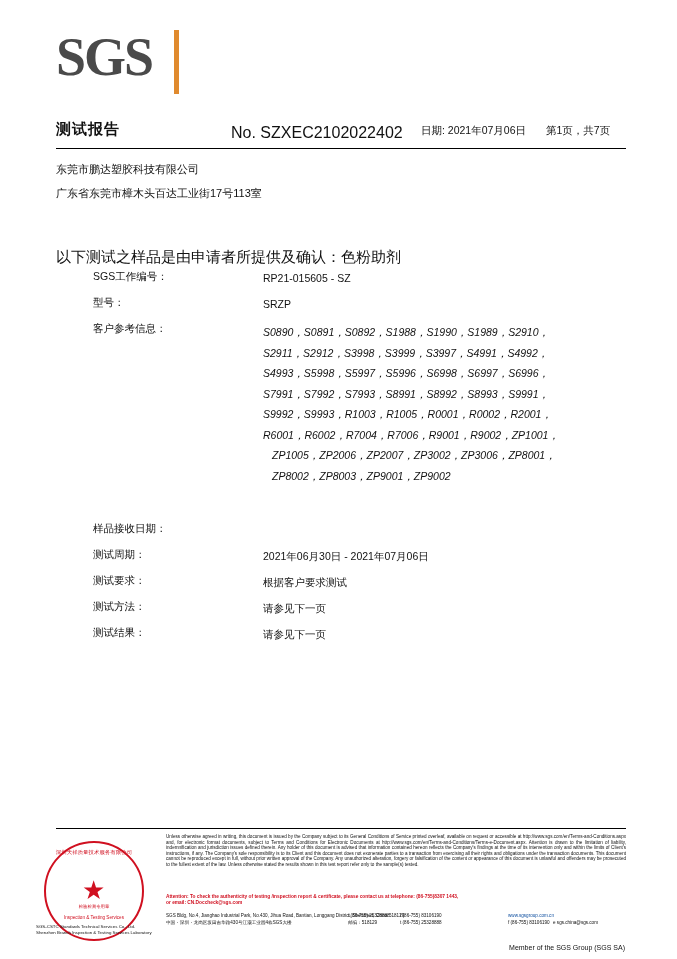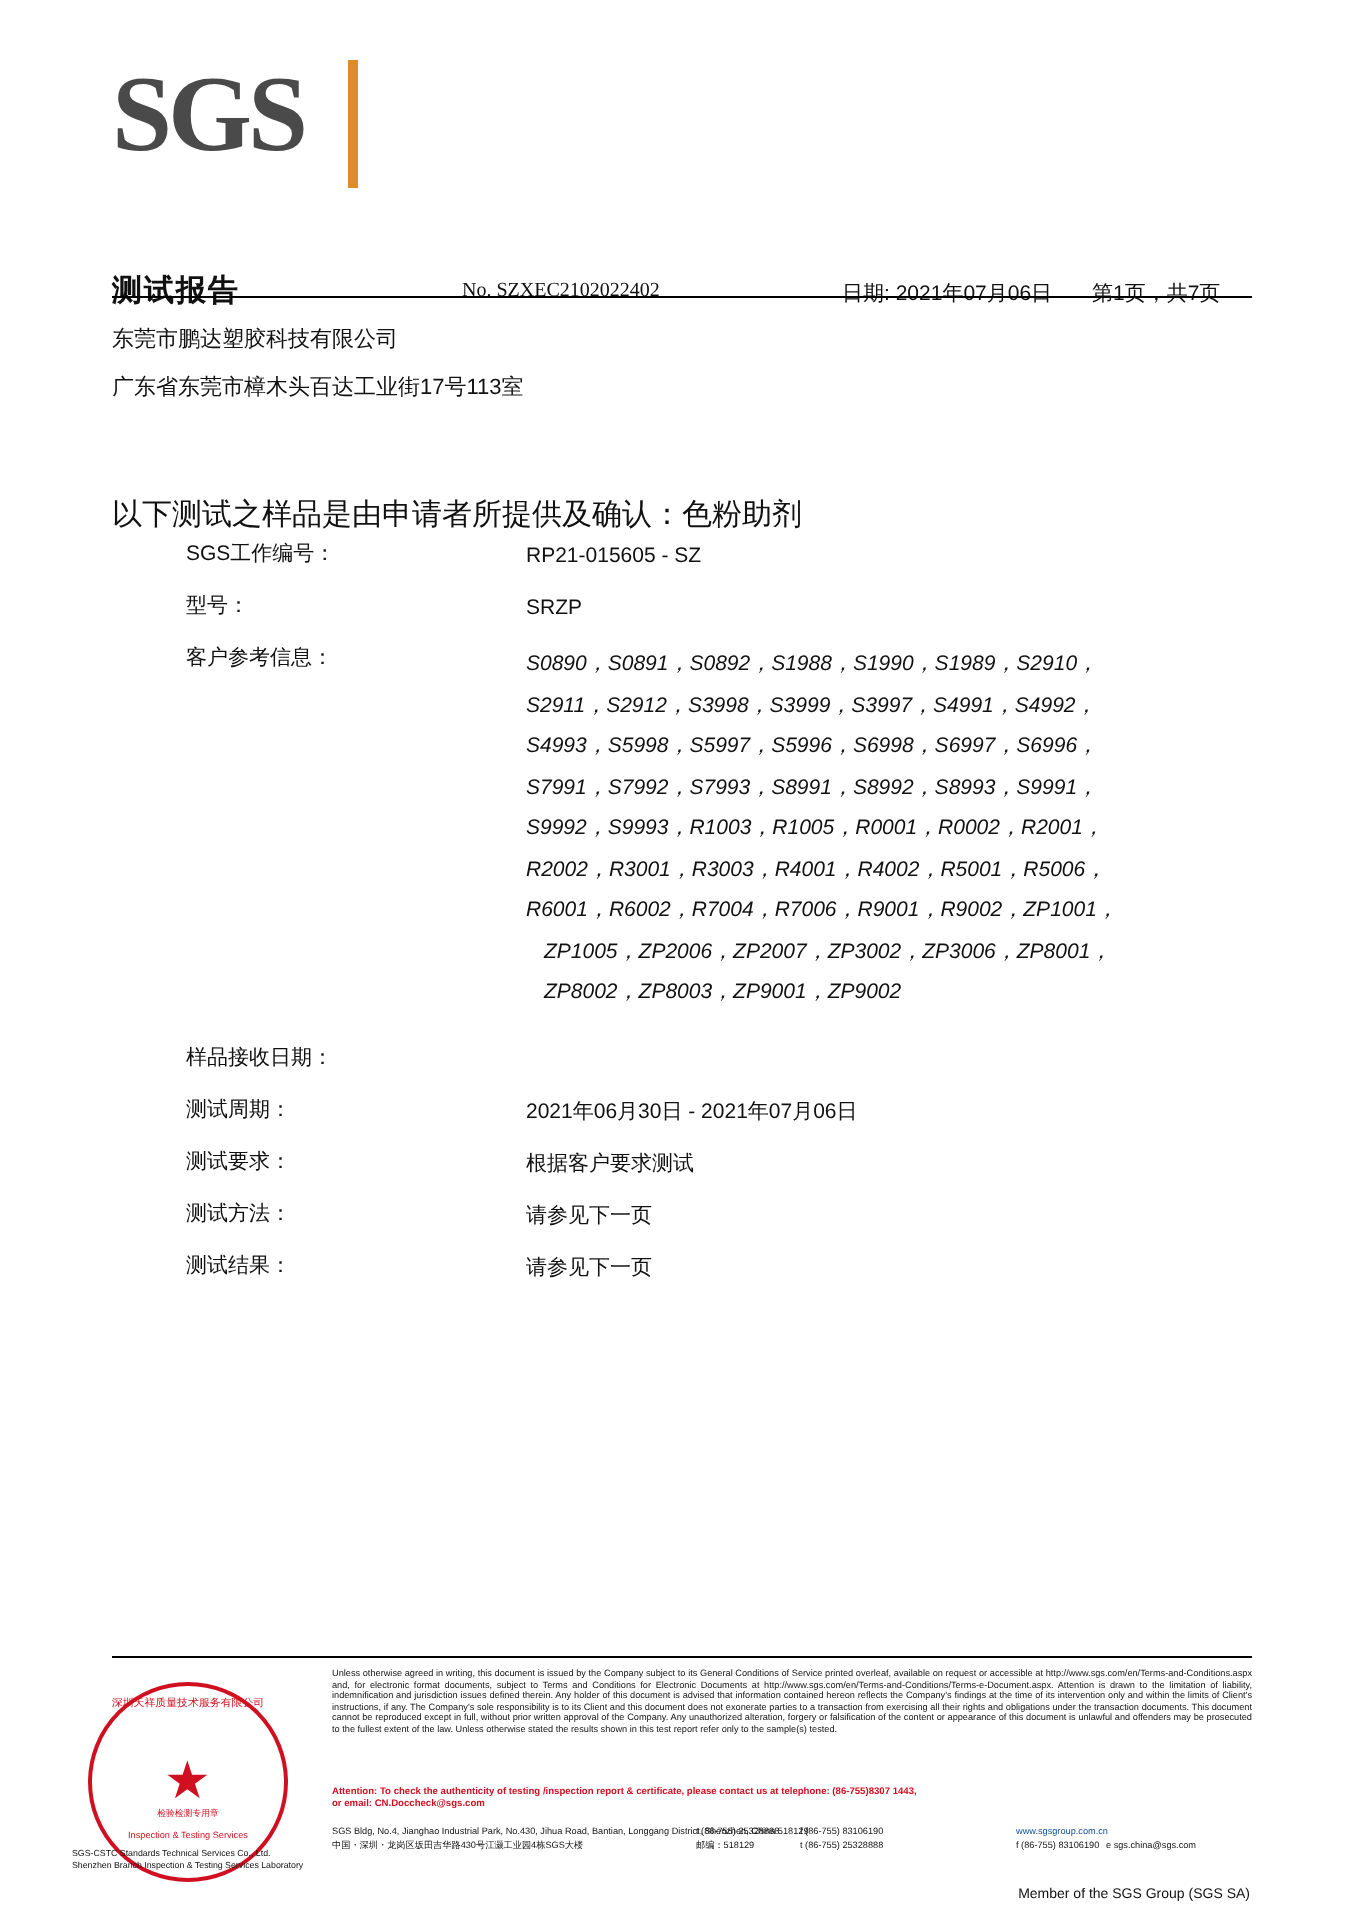--- a/index.html
+++ b/index.html
@@ -45,40 +45,39 @@
     top: 2px;
     width: 5px;
     height: 64px;
     background: #e08a2e;
   }
 
   
   .title-row {
     position: absolute;
     left: 56px;
-    top: 138px;
+    top: 122px;
     width: 570px;
     height: 22px;
   }
   .doc-title {
     position: absolute;
     left: 0;
     top: -2px;
     font-size: 15px;
     font-weight: bold;
     color: #111;
     letter-spacing: 1px;
   }
   .doc-no {
     position: absolute;
     left: 175px;
     top: 2px;
-    font-size: 10px;
-    color: #111;
-    font-family: Liberation Serif, serif;
+    font-size: 16px;
+    color: #111;
   }
   .doc-date {
     position: absolute;
     left: 365px;
     top: 2px;
     font-size: 10.5px;
     color: #111;
   }
   .doc-page {
     position: absolute;
@@ -344,21 +343,20 @@
     </div>
 
     <div class="field-row" style="height:196px">
       <div class="field-label">客户参考信息：</div>
       <div class="ref-lines">
         <div class="ref-line">S0890，S0891，S0892，S1988，S1990，S1989，S2910，</div>
         <div class="ref-line">S2911，S2912，S3998，S3999，S3997，S4991，S4992，</div>
         <div class="ref-line">S4993，S5998，S5997，S5996，S6998，S6997，S6996，</div>
         <div class="ref-line">S7991，S7992，S7993，S8991，S8992，S8993，S9991，</div>
         <div class="ref-line">S9992，S9993，R1003，R1005，R0001，R0002，R2001，</div>
-        <div class="ref-line">R2002，R3001，R3003，R4001，R4002，R5001，R5006，</div>
         <div class="ref-line">R6001，R6002，R7004，R7006，R9001，R9002，ZP1001，</div>
         <div class="ref-line indent">ZP1005，ZP2006，ZP2007，ZP3002，ZP3006，ZP8001，</div>
         <div class="ref-line indent">ZP8002，ZP8003，ZP9001，ZP9002</div>
       </div>
     </div>
 
     <div class="field-row" style="height:22px">
       <div class="field-label">样品接收日期：</div>
     </div>
 

